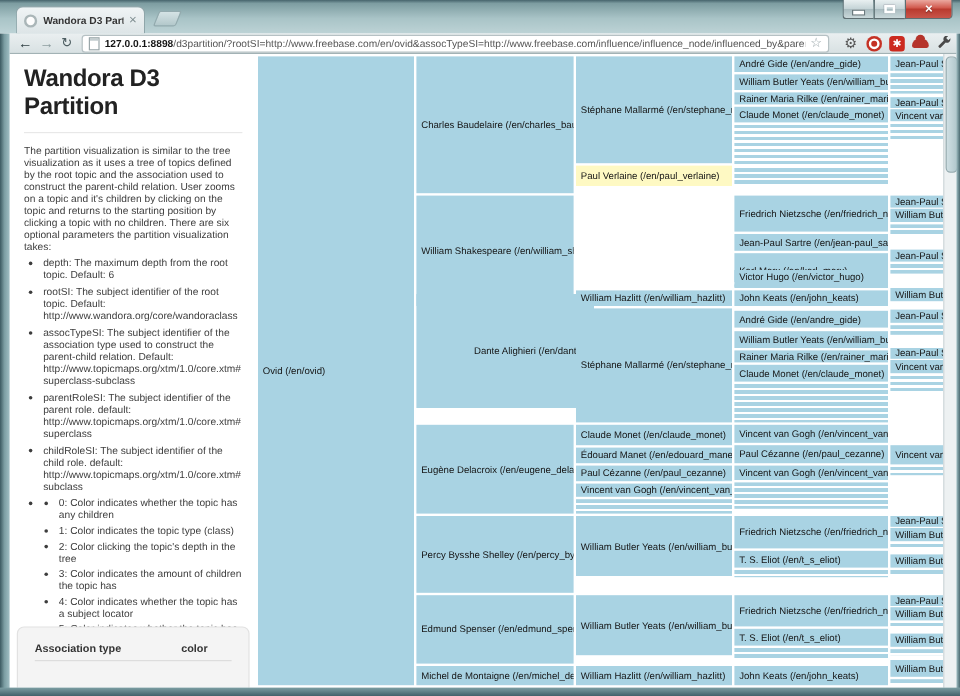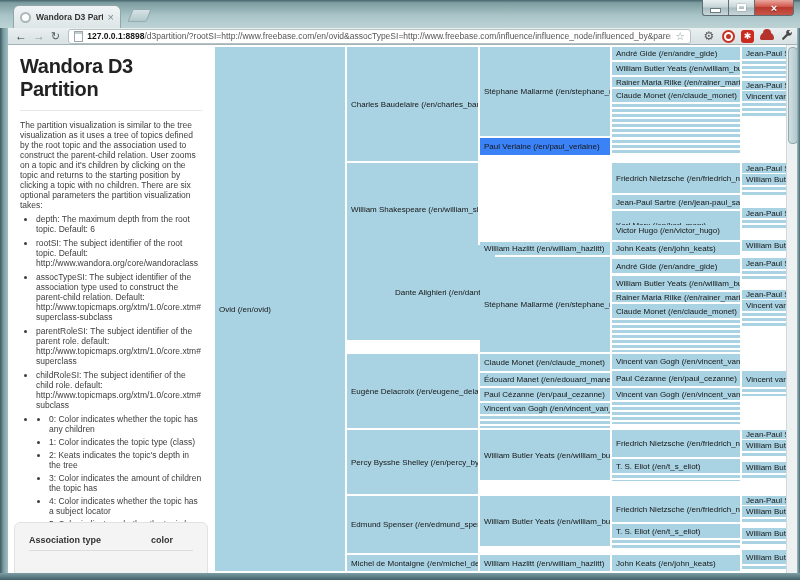--- a/index.html
+++ b/index.html
@@ -144,21 +144,21 @@
   <ul class="params">
     <li>depth: The maximum depth from the root topic. Default: 6</li>
     <li>rootSI: The subject identifier of the root topic. Default: http://www.wandora.org/core/wandoraclass</li>
     <li>assocTypeSI: The subject identifier of the association type used to construct the parent-child relation. Default: http://www.topicmaps.org/xtm/1.0/core.xtm#superclass-subclass</li>
     <li>parentRoleSI: The subject identifier of the parent role. default: http://www.topicmaps.org/xtm/1.0/core.xtm#superclass</li>
     <li>childRoleSI: The subject identifier of the child role. default: http://www.topicmaps.org/xtm/1.0/core.xtm#subclass</li>
     <li>
       <ul class="sub">
         <li>0: Color indicates whether the topic has any children</li>
         <li>1: Color indicates the topic type (class)</li>
-        <li>2: Keats indicates the topic's depth in the tree</li>
+        <li>2: Color clicking the topic's depth in the tree</li>
         <li>3: Color indicates the amount of children the topic has</li>
         <li>4: Color indicates whether the topic has a subject locator</li>
         <li>5: Color indicates whether the topic has any occurrences</li>
 
       </ul>
     </li>
   </ul>
   <div class="edge-panel">
     <div class="edge-head">
       <span class="c1">Association type</span>
@@ -170,21 +170,21 @@
 <div class="viz">
     <div class="cell" style="left: 0px; top: 2px; width: 130px; height: 524px; background: rgb(169, 211, 227);">Ovid (/en/ovid)</div>
     <div class="cell" style="left: 132px; top: 2px; width: 131px; height: 114px; background: rgb(169, 211, 227);">Charles Baudelaire (/en/charles_baudelaire)</div>
     <div class="cell" style="left: 132px; top: 118px; width: 131px; height: 92px; background: rgb(169, 211, 227);">William Shakespeare (/en/william_shakespeare)</div>
     <div class="cell" style="left: 132px; top: 200px; width: 148px; height: 95px; background: rgb(169, 211, 227); padding-left: 48px;">Dante Alighieri (/en/dante_alighieri)</div>
     <div class="cell" style="left: 132px; top: 309px; width: 131px; height: 74px; background: rgb(169, 211, 227);">Eugène Delacroix (/en/eugene_delacroix)</div>
     <div class="cell" style="left: 132px; top: 385px; width: 131px; height: 64px; background: rgb(169, 211, 227);">Percy Bysshe Shelley (/en/percy_bysshe_shelley)</div>
     <div class="cell" style="left: 132px; top: 451px; width: 131px; height: 57px; background: rgb(169, 211, 227);">Edmund Spenser (/en/edmund_spenser)</div>
     <div class="cell" style="left: 132px; top: 510px; width: 131px; height: 16px; background: rgb(169, 211, 227);">Michel de Montaigne (/en/michel_de_montaigne)</div>
     <div class="cell" style="left: 265px; top: 2px; width: 130px; height: 89px; background: rgb(169, 211, 227);">Stéphane Mallarmé (/en/stephane_mallarme)</div>
-    <div class="cell" style="left: 265px; top: 93px; width: 130px; height: 17px; background: #3b82f6;">Paul Verlaine (/en/paul_verlaine)</div>
+    <div class="cell" style="left: 265px; top: 93px; width: 130px; height: 17px; background: #fef9c3;">Paul Verlaine (/en/paul_verlaine)</div>
     <div class="cell" style="left: 265px; top: 197px; width: 130px; height: 13px; background: rgb(169, 211, 227);">William Hazlitt (/en/william_hazlitt)</div>
     <div class="cell" style="left: 265px; top: 212px; width: 130px; height: 95px; background: rgb(169, 211, 227);">Stéphane Mallarmé (/en/stephane_mallarme)</div>
     <div class="cell" style="left: 265px; top: 309px; width: 130px; height: 17px; background: rgb(169, 211, 227);">Claude Monet (/en/claude_monet)</div>
     <div class="cell" style="left: 265px; top: 328px; width: 130px; height: 13px; background: rgb(169, 211, 227);">Édouard Manet (/en/edouard_manet)</div>
     <div class="cell" style="left: 265px; top: 343px; width: 130px; height: 13px; background: rgb(169, 211, 227);">Paul Cézanne (/en/paul_cezanne)</div>
     <div class="cell" style="left: 265px; top: 358px; width: 130px; height: 11px; background: rgb(169, 211, 227);">Vincent van Gogh (/en/vincent_van_gogh)</div>
     <div class="cell" style="left: 265px; top: 385px; width: 130px; height: 50px; background: rgb(169, 211, 227);">William Butler Yeats (/en/william_butler_yeats)</div>
     <div class="cell" style="left: 265px; top: 451px; width: 130px; height: 50px; background: rgb(169, 211, 227);">William Butler Yeats (/en/william_butler_yeats)</div>
     <div class="cell" style="left: 265px; top: 510px; width: 130px; height: 16px; background: rgb(169, 211, 227);">William Hazlitt (/en/william_hazlitt)</div>
     <div class="cell" style="left: 397px; top: 2px; width: 128px; height: 13px; background: rgb(169, 211, 227);">André Gide (/en/andre_gide)</div>

